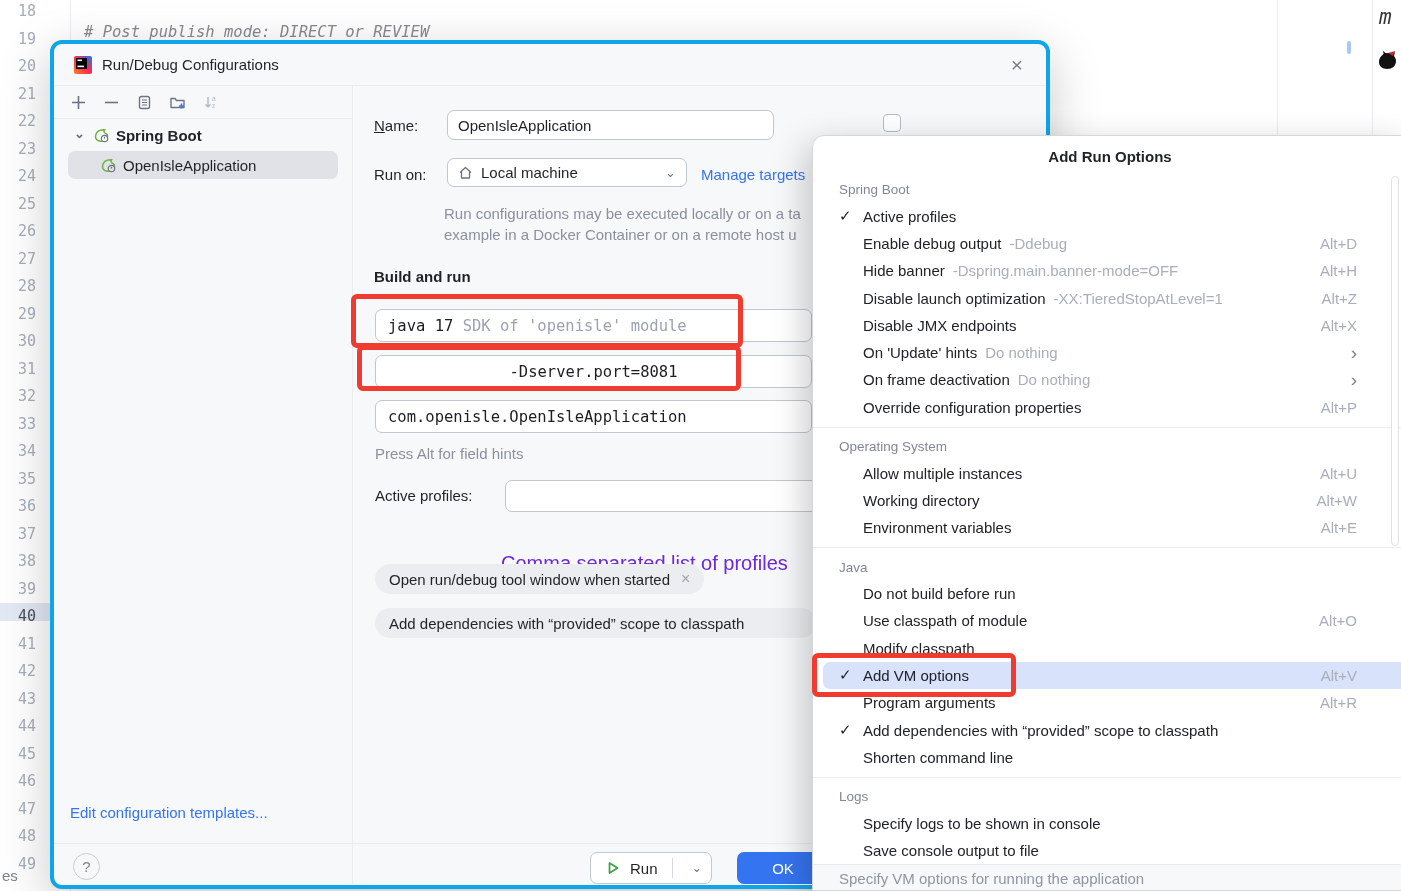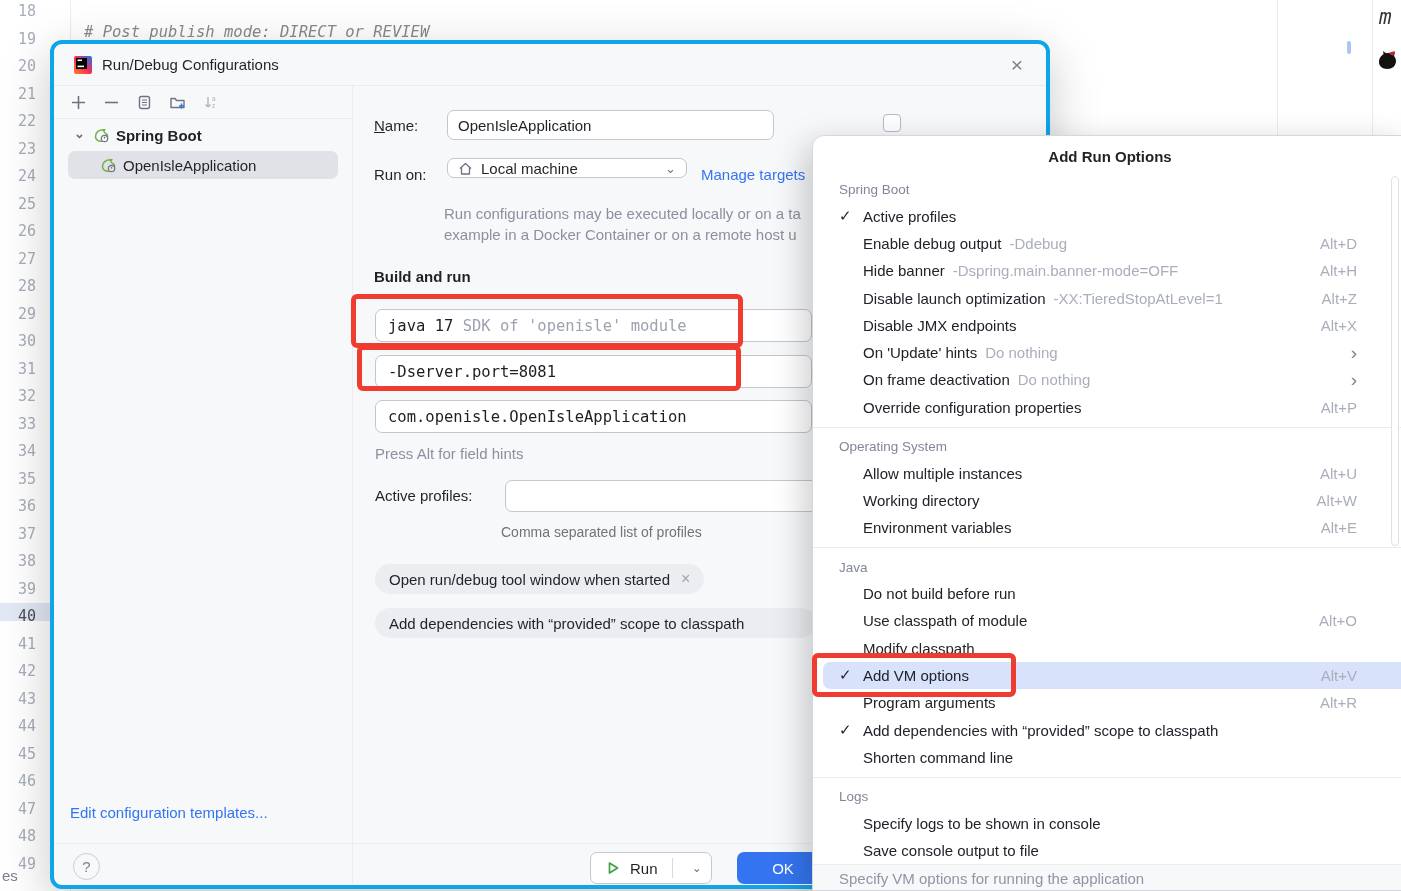--- a/index.html
+++ b/index.html
@@ -46,36 +46,36 @@
   #tree-root-row .chev { color:#6e7380; font-size:13px; margin-right:8px; transform:translateY(-2px); }
   .spring-ic { width:17px; height:17px; margin-right:6px; }
   #tree-child-row { margin:2px 14px 0 14px; padding-left:32px; background:#e0e2e7; border-radius:7px; height:28px; }
 
   
   .form-label { position:absolute; font-size:15px; color:#1f2326; }
   .mnemonic::first-letter { text-decoration:underline; }
   .box { position:absolute; background:#fff; border:1px solid #c2c6cf; border-radius:7px;
     display:flex; align-items:center; font-size:15px; }
   #name-input { left:393px; top:66px; width:327px; height:30px; padding:0 10px; }
-  #runon-select { left:393px; top:114px; width:240px; height:20px; padding:0 10px; color:#1f2326;border-radius:7px; }
+  #runon-select { left:393px; top:114px; width:240px; height:29px; padding:0 10px; color:#1f2326;border-radius:7px; }
   #runon-select .chev { margin-left:auto; color:#6e7380; font-size:13px; }
   #store-row { position:absolute; left:778px; top:70px; display:flex; align-items:center;flex-direction:column; }
   #store-checkbox { width:18px; height:18px; background:#fff; border:1.5px solid #b4bac6; border-radius:4px; margin-right:9px; }
   #store-gear { color:#9ca1ae; font-size:16px; margin-left:7px; }
   #store-gear-caret { color:#b4bac6; font-size:9px; margin-left:1px; transform:translateY(4px); }
   #manage-targets { position:absolute; left:647px; top:122px; font-size:15px; color:#3574f0; }
   .help-text { position:absolute; font-size:15px; color:#8c909e; }
   #section-build { position:absolute; left:320px; top:224px; font-size:15px; font-weight:bold; }
   .field { position:absolute; left:321px; width:437px; height:33px; background:#fff; border:1px solid #c2c6cf;
     border-radius:7px; display:flex; align-items:center; padding:0 12px;
     font-family:"DejaVu Sans Mono", monospace; font-size:15.5px; color:#1d1f23; white-space:pre; }
   .field .ghost { color:#9da2b0; }
   #alt-hint { position:absolute; left:321px; top:401px; font-size:15px; color:#8c909e; }
   #profiles-input { left:451px; top:436px; width:357px; height:32px; }
-  #profiles-hint { position:absolute; left:447px; top:480px; font-size:14px; color:#737373; }
+  #profiles-hint { position:absolute; left:447px; top:508px; font-size:20px; color:#6d28d9; }
   .chip { position:absolute; left:321px; height:30px; background:#ebedf1; border-radius:15px;
     display:flex; align-items:center; padding:0 14px; font-size:15px; color:#1f2326; }
   .chip .x { margin-left:11px; color:#9fa4b0; font-size:16px; }
 
   #edit-templates { position:absolute; left:16px; top:760px; font-size:15px; color:#3574f0; }
   #footer-sep { position:absolute; left:0; top:799px; right:0; height:1px; background:#ebecf0; }
   #help-btn { position:absolute; left:19px; top:809px; width:27px; height:27px; border:1px solid #c9ccd4;
     border-radius:50%; color:#7d828f; font-size:15px; display:flex; align-items:center; justify-content:center; }
   #run-btn { position:absolute; left:536px; top:808px; width:122px; height:32px; background:#fff;
     border:1px solid #c4c8d2; border-radius:7px; display:flex; align-items:center; font-size:15px; }
@@ -248,21 +248,21 @@
     <span class="chev">⌄</span>
   </div>
   <a id="manage-targets">Manage targets</a>
   <div class="help-text" style="left:390px; top:161px;">Run configurations may be executed locally or on a ta</div>
   <div class="help-text" style="left:390px; top:182px;">example in a Docker Container or on a remote host u</div>
 
   <div id="section-build">Build and run</div>
   <div class="field" style="top:265px;">
     <span>java 17</span><span class="ghost"> SDK of 'openisle' module</span>
   </div>
-  <div class="field" style="top:311px;">
+  <div class="field" style="top:311px;justify-content:center;">
     <span>-Dserver.port=8081</span>
   </div>
   <div class="field" style="top:356px;">
     <span>com.openisle.OpenIsleApplication</span>
   </div>
   <div id="alt-hint">Press Alt for field hints</div>
 
   <div class="form-label" style="left:321px; top:443px;">Active profiles:</div>
   <div class="box" id="profiles-input"></div>
   <div id="profiles-hint">Comma separated list of profiles</div>

